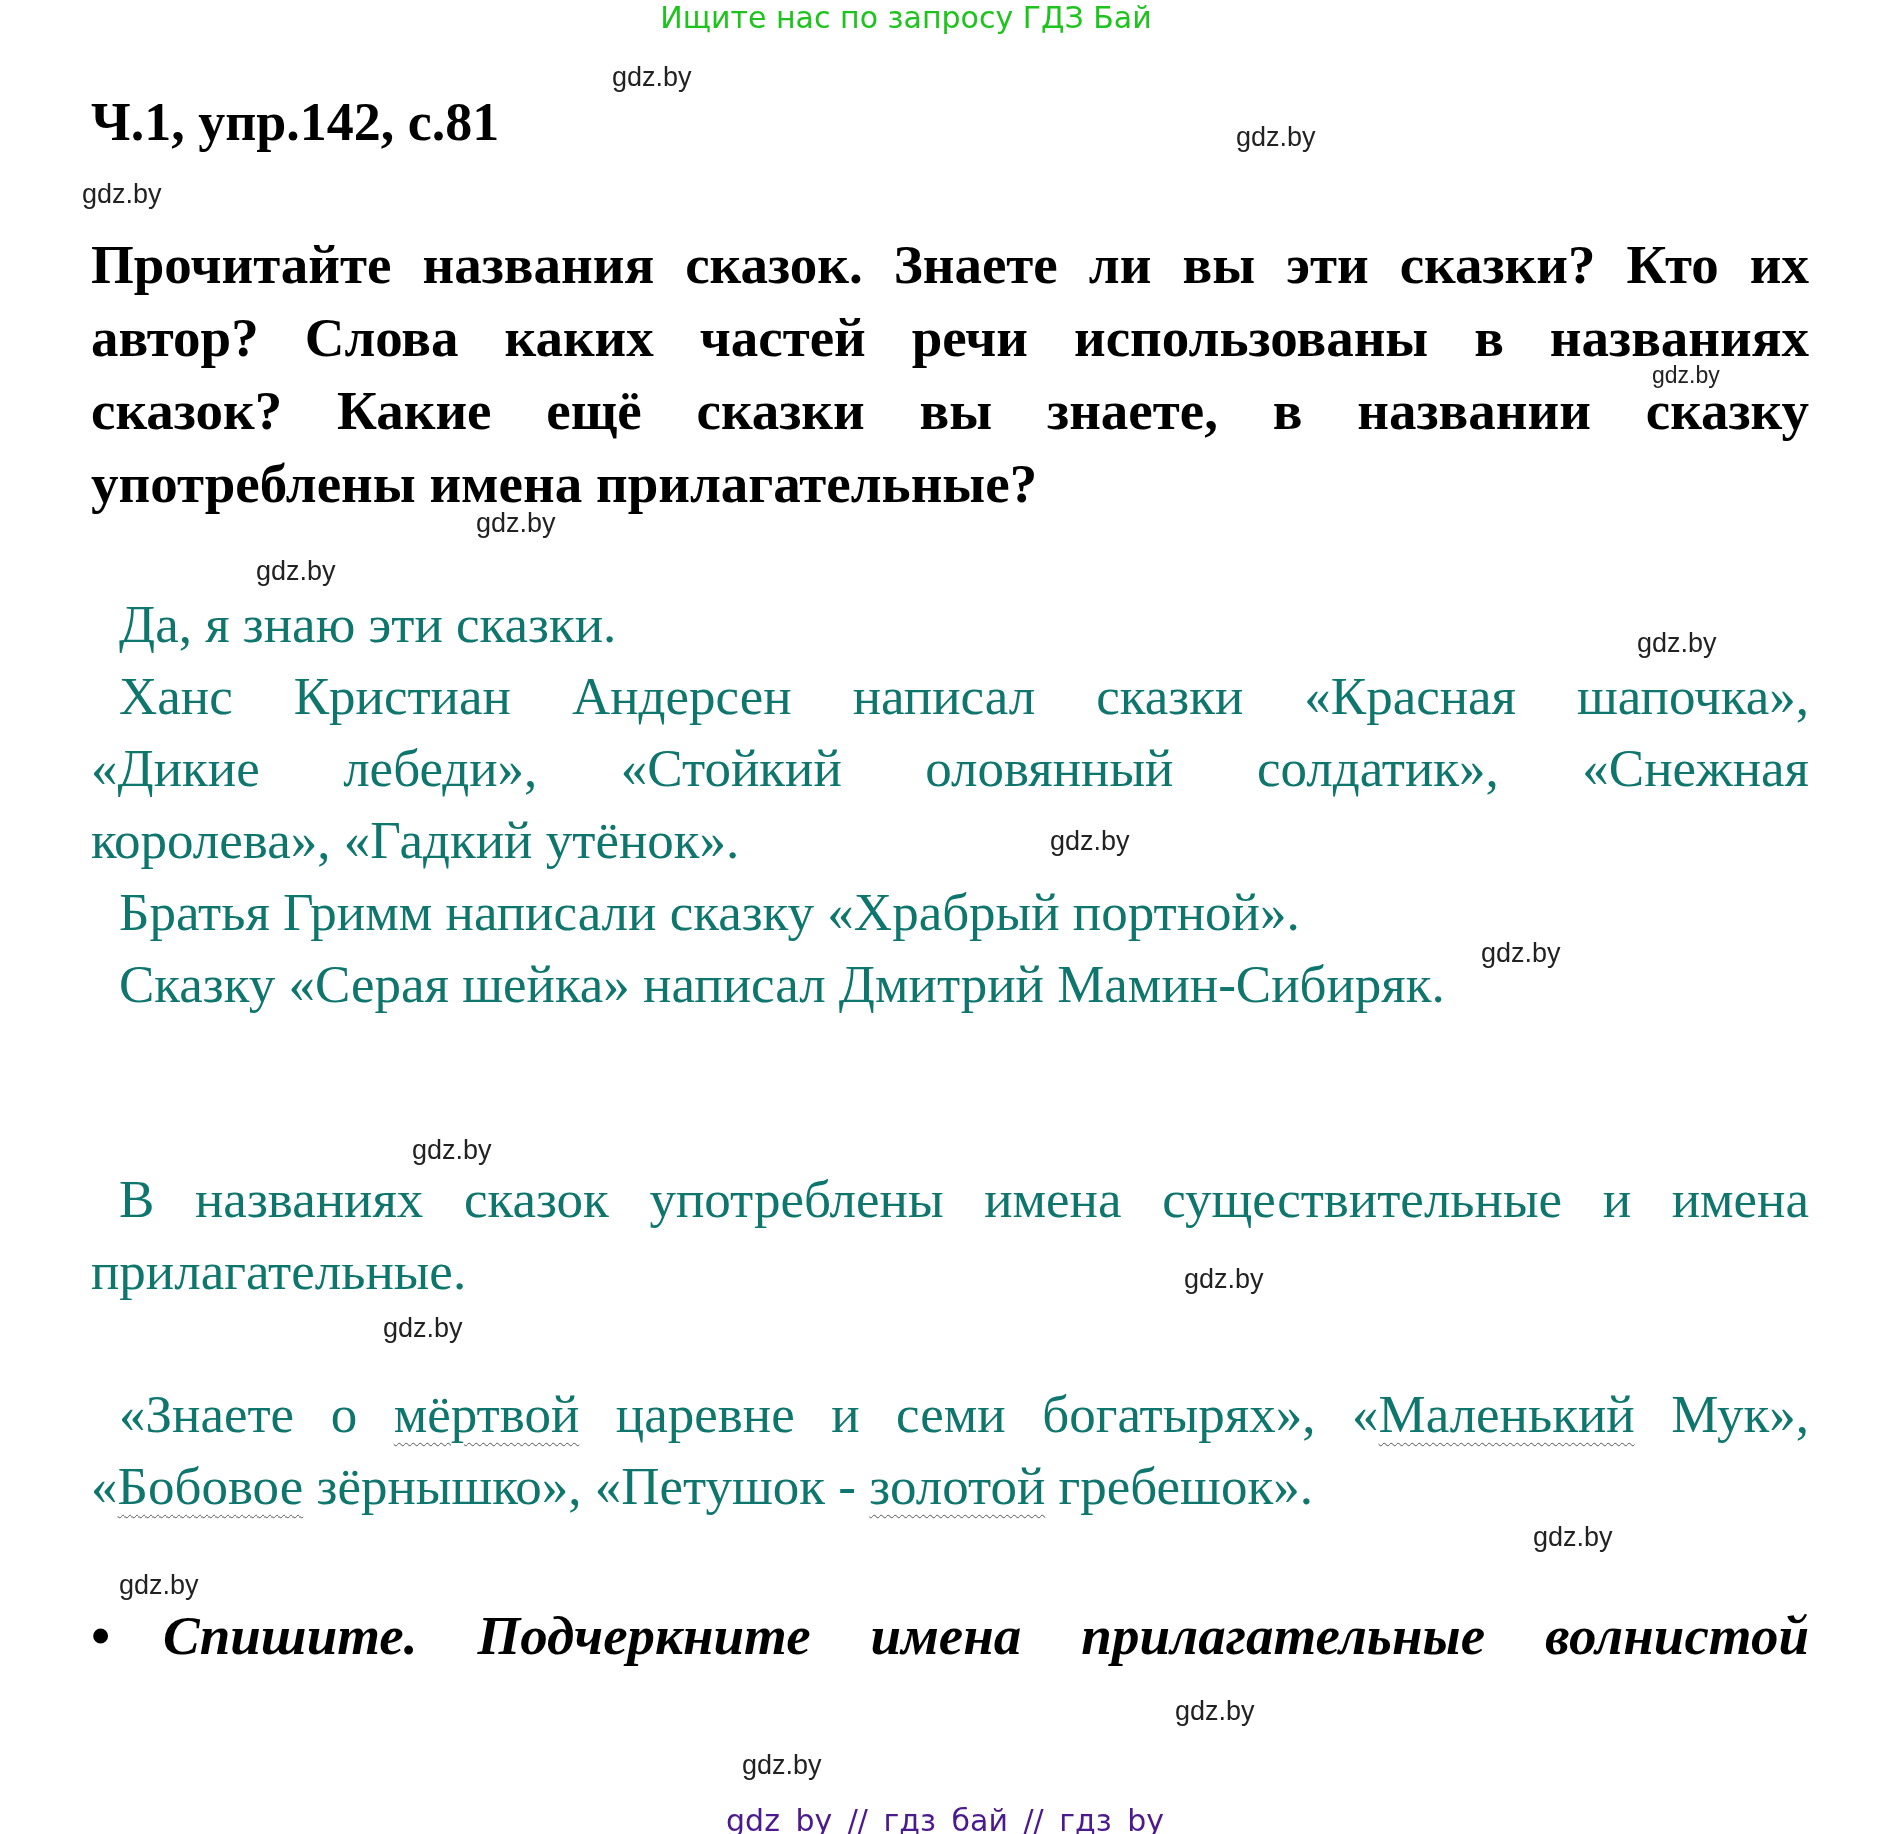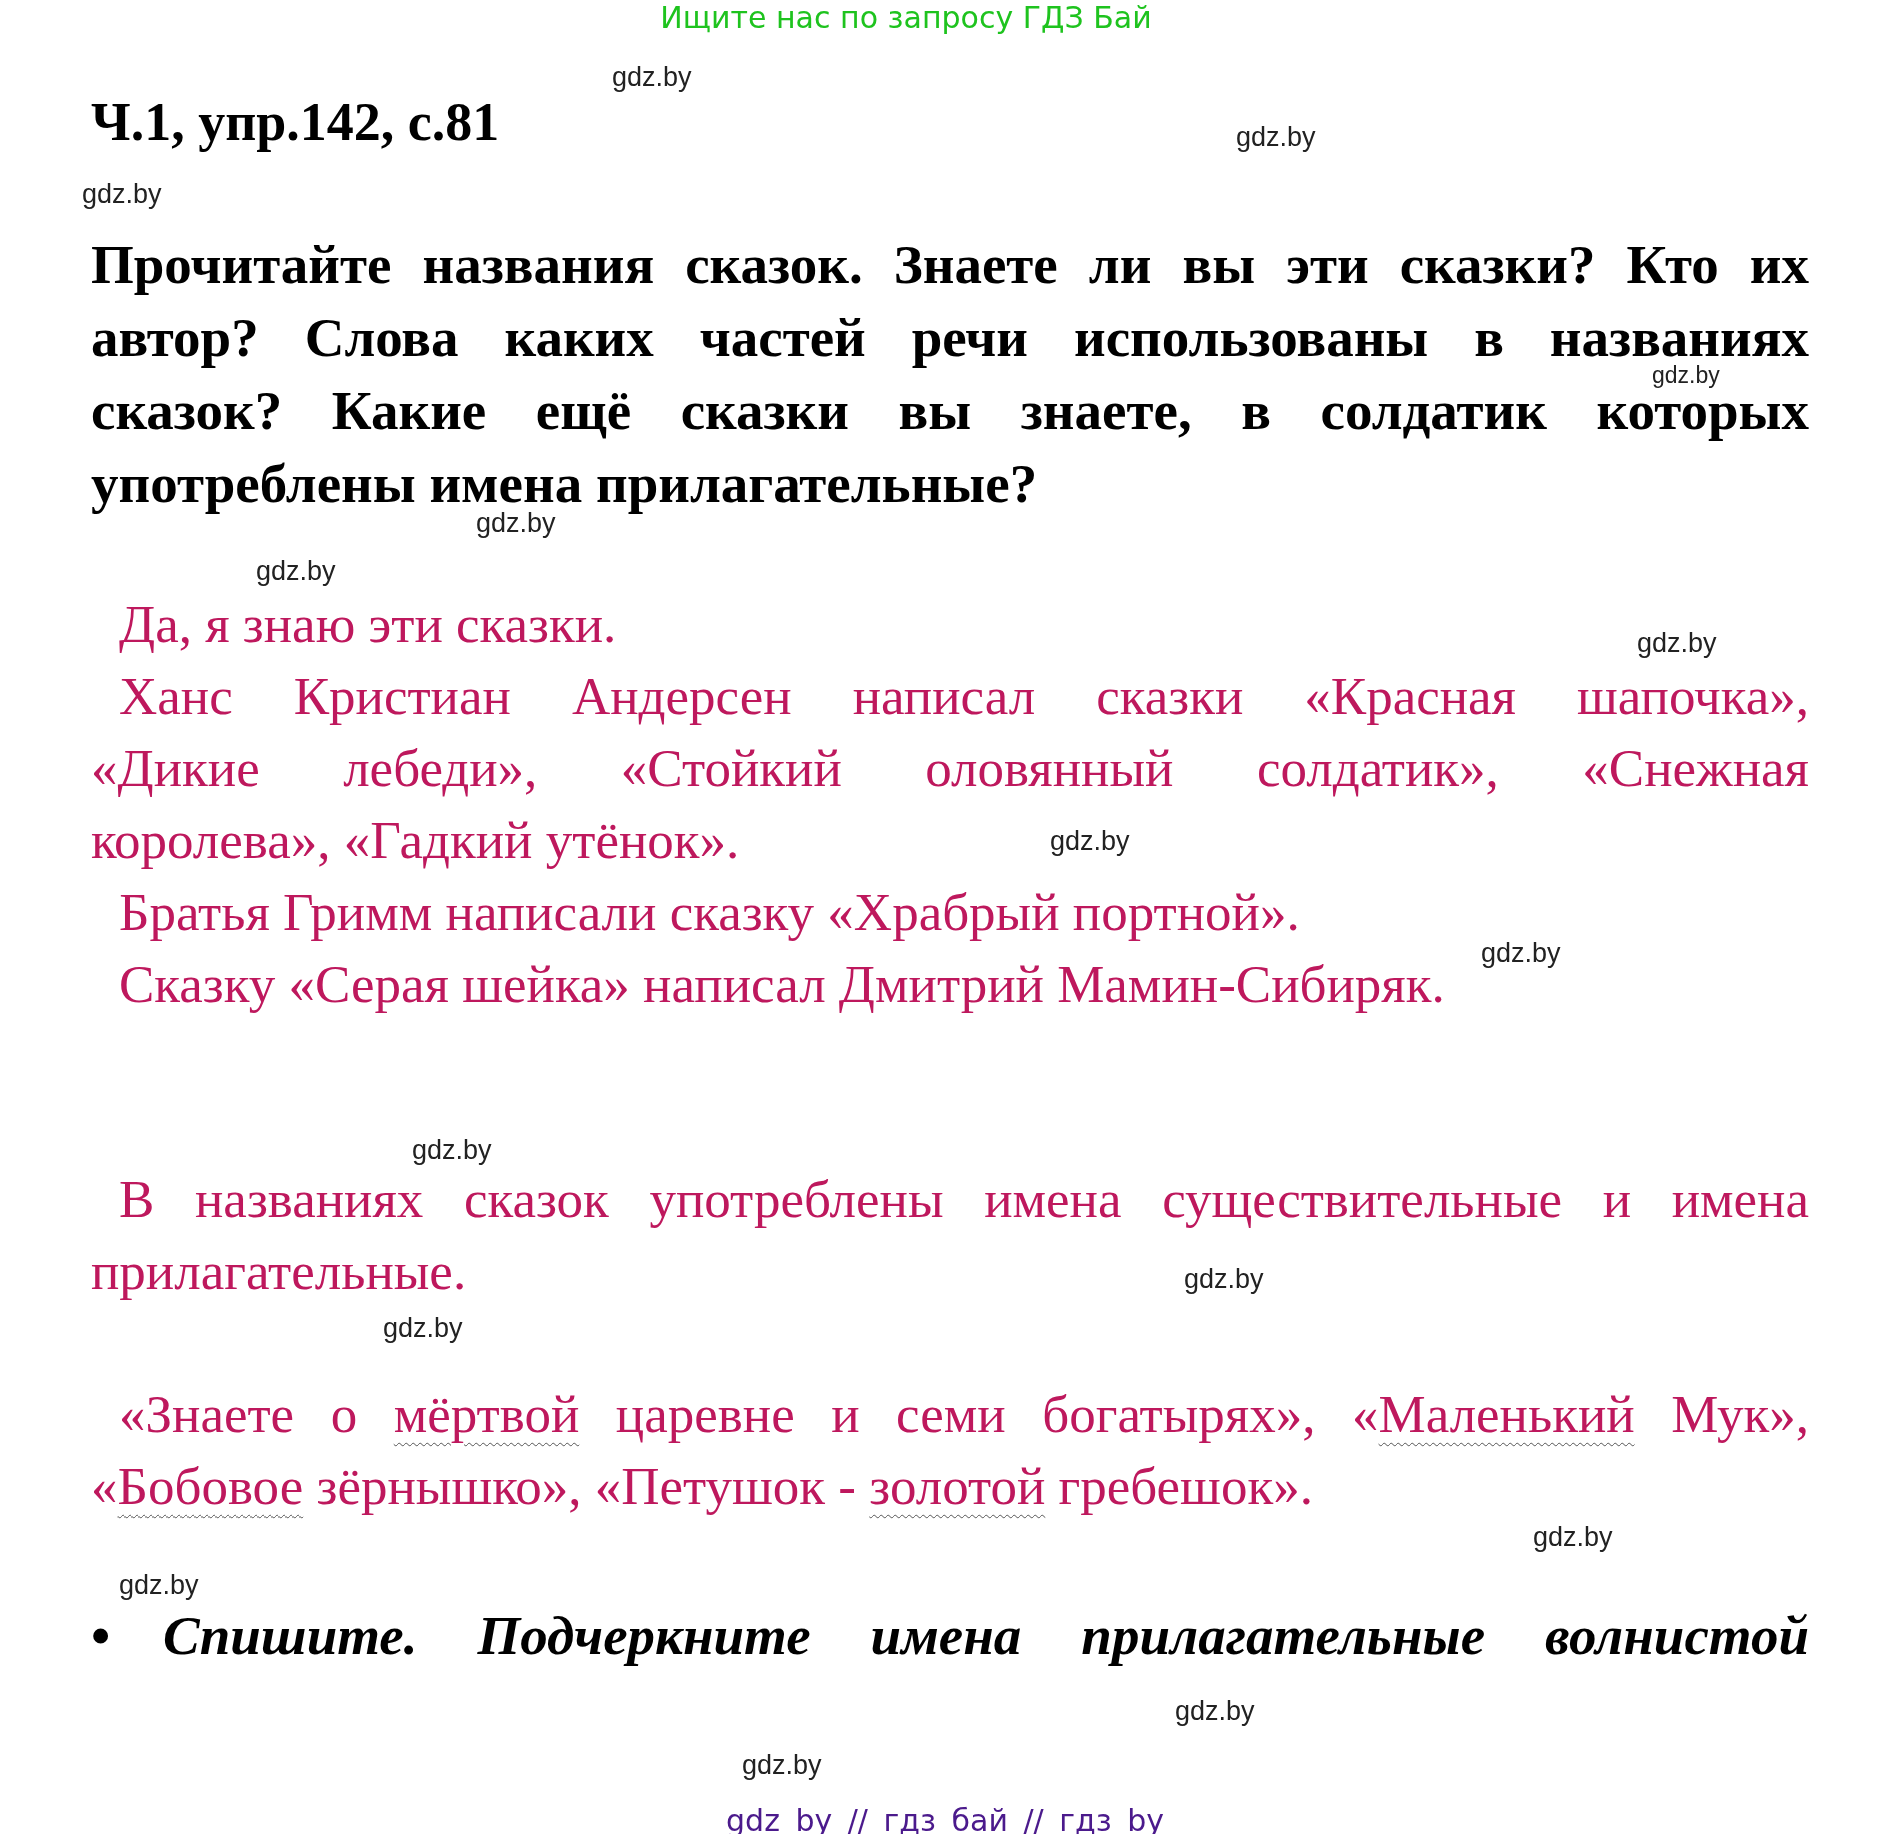--- a/index.html
+++ b/index.html
@@ -10,21 +10,21 @@
   .wm { font-family:"Liberation Sans", sans-serif; font-size:27px; color:#222; line-height:30px; }
   .wm.small { font-size:23px; }
   .title { left:91px; top:90px; font-family:"Liberation Serif", serif; font-weight:bold;
     font-size:54px; line-height:64px; color:#000; }
   .task { position:absolute; left:91px; width:1718px; font-family:"Liberation Serif", serif;
     font-weight:bold; font-size:55px; line-height:73px; color:#000;
     text-align:justify; text-align-last:left; }
   .task .line { display:block; text-align:justify; text-align-last:justify; height:73px; white-space:nowrap; }
   .task .line.last { text-align-last:left; }
   .body-text { position:absolute; left:91px; width:1718px; font-family:"Liberation Serif", serif;
-    font-size:53px; line-height:72px; color:#be185d; }
+    font-size:53px; line-height:72px; color:#0f766e; }
   .body-text .line { display:block; height:72px; white-space:nowrap; }
   .body-text .line.justify { text-align:justify; text-align-last:justify; }
   .indent { padding-left:28px; }
   .wavy { text-decoration:underline wavy #555; text-decoration-thickness:1px; text-underline-offset:10px; }
   .bullet-block { position:absolute; left:91px; width:1718px; font-family:"Liberation Serif", serif;
     font-weight:bold; font-style:italic; font-size:55px; line-height:72px; color:#000; }
   .bullet-block .line { display:block; height:72px; white-space:nowrap; padding-left:72px; }
   .bullet-block .line.justify { text-align:justify; text-align-last:justify; }
   .bullet-dot { position:absolute; left:0; top:0; font-style:normal; }
   .footer { left:0; width:1890px; top:1803px; text-align:center; color:#4b1a8c;
@@ -50,21 +50,21 @@
 <div class="abs wm" style="left:1184px;top:1264px;">gdz.by</div>
 <div class="abs wm" style="left:383px;top:1313px;">gdz.by</div>
 <div class="abs wm" style="left:1533px;top:1522px;">gdz.by</div>
 <div class="abs wm" style="left:119px;top:1570px;">gdz.by</div>
 <div class="abs wm" style="left:1175px;top:1696px;">gdz.by</div>
 <div class="abs wm" style="left:742px;top:1750px;">gdz.by</div>
 
 <div class="task" style="top:228px;">
   <span class="line">Прочитайте названия сказок. Знаете ли вы эти сказки? Кто их</span>
   <span class="line">автор? Слова каких частей речи использованы в названиях</span>
-  <span class="line">сказок? Какие ещё сказки вы знаете, в солдатик которых</span>
+  <span class="line">сказок? Какие ещё сказки вы знаете, в названии сказку</span>
   <span class="line last">употреблены имена прилагательные?</span>
 </div>
 
 <div class="body-text" style="top:588px;">
   <span class="line indent">Да, я знаю эти сказки.</span>
   <span class="line justify indent">Ханс Кристиан Андерсен написал сказки «Красная шапочка»,</span>
   <span class="line justify">«Дикие лебеди», «Стойкий оловянный солдатик», «Снежная</span>
   <span class="line">королева», «Гадкий утёнок».</span>
   <span class="line indent">Братья Гримм написали сказку «Храбрый портной».</span>
   <span class="line indent">Сказку «Серая шейка» написал Дмитрий Мамин-Сибиряк.</span>

